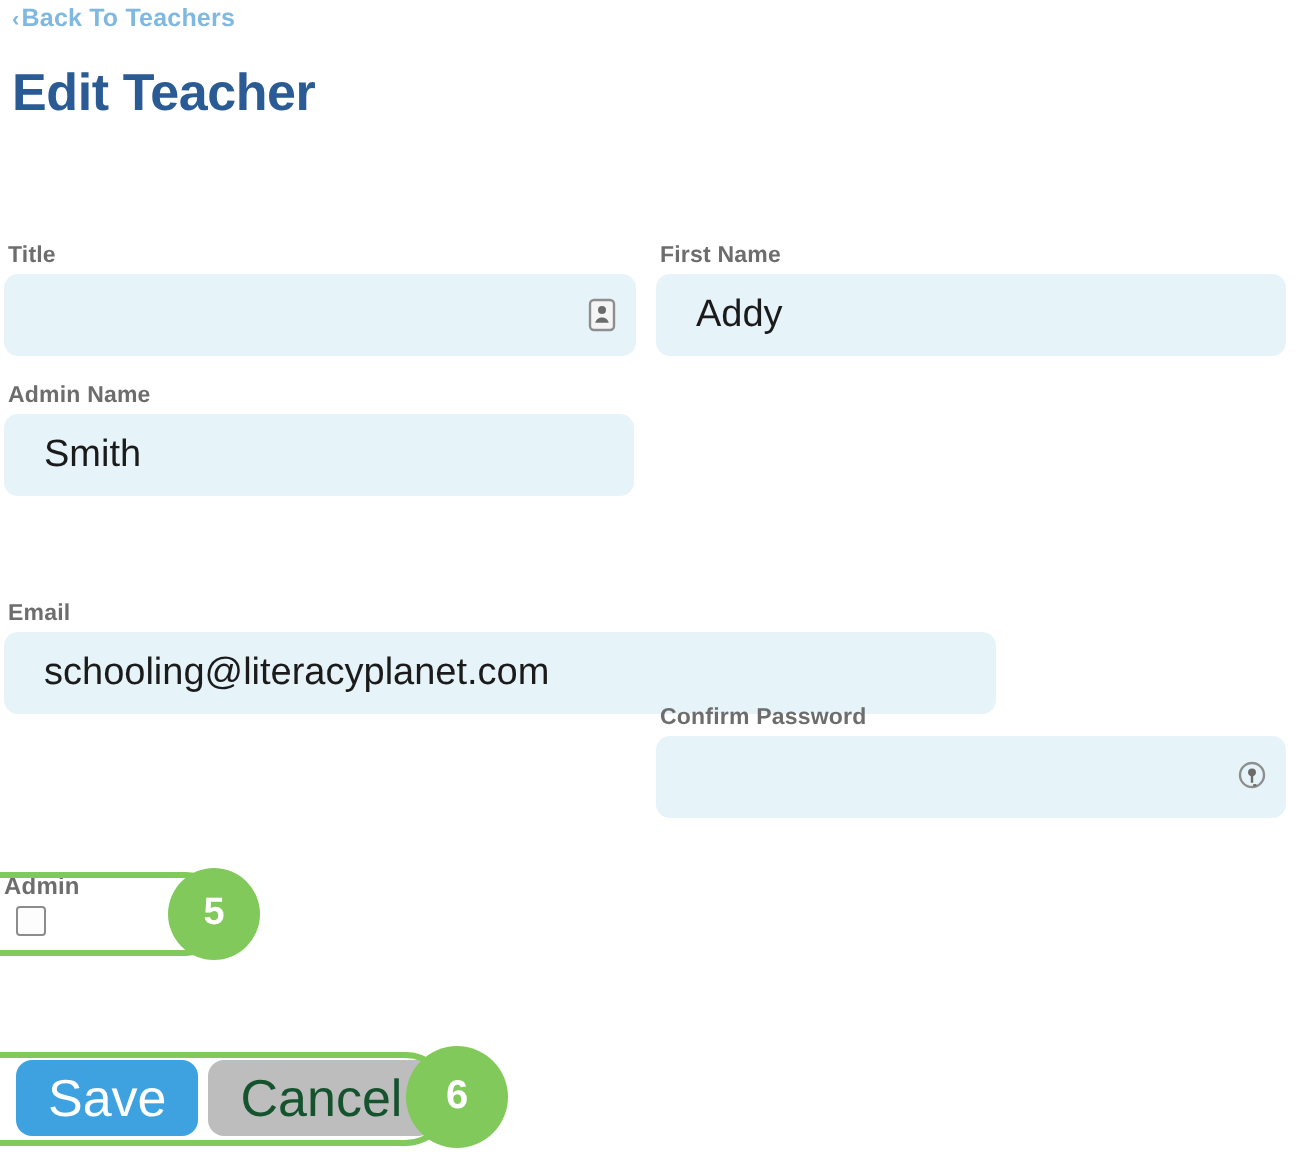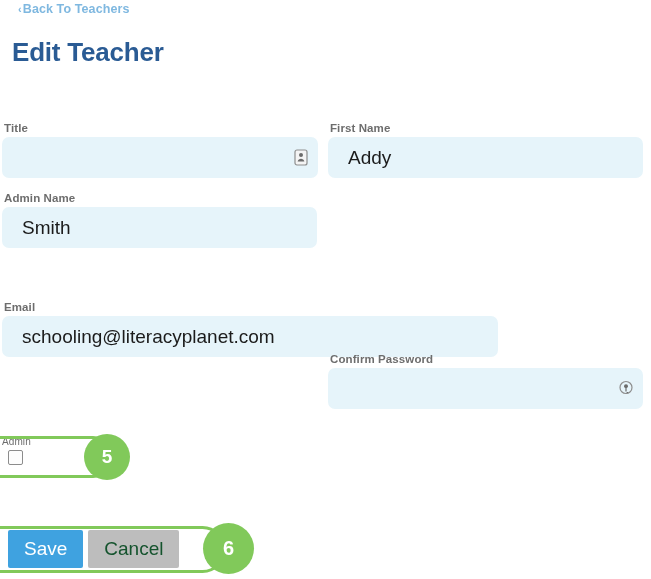--- a/index.html
+++ b/index.html
@@ -11,40 +11,40 @@
     width: 651px;
     height: 579px;
     position: relative;
     font-family: "Liberation Sans", sans-serif;
     overflow: hidden;
   }
 
   
   .back-link {
     position: absolute;
-    left: 18px;
+    left: 6px;
     top: 2px;
     font-size: 12.5px;
     font-weight: bold;
     color: #7fb8e0;
     letter-spacing: .1px;
     white-space: nowrap;
     text-decoration: none;
     cursor: pointer;
   }
   .back-chevron {
     font-size: 11px;
     margin-right: 1px;
     color: #7fb8e0;
   }
   .page-title {
     position: absolute;
     left: 2px;
     top: 27px;
-    margin: 10px;
+    margin: 4px;
     font-size: 26px;
     font-weight: bold;
     color: #2a5b94;
     letter-spacing: -0.2px;
     white-space: nowrap;
   }
 
   
   .form {
     position: absolute;
@@ -96,22 +96,22 @@
   }
 
   
   .admin-block {
     position: absolute;
     left: 2px;
     top: 436px;
   }
   .admin-label {
     display: block;
-    font-size: 10px;
-    font-weight: normal;
+    font-size: 12px;
+    font-weight: bold;
     color: #6d6d6d;
     margin: 0 0 3px 0;
     letter-spacing: .1px;
   }
   .admin-checkbox {
     -webkit-appearance: none;
     appearance: none;
     box-sizing: border-box;
     width: 15px;
     height: 15px;
@@ -127,23 +127,23 @@
   .button-row {
     position: absolute;
     left: 8px;
     top: 530px;
     display: flex;
     gap: 5px;
     align-items: flex-start;
   }
   .btn {
     border: none;
-    border-radius: 2px;
-    font-family: "Liberation Sans", sans-serif;
-    font-size: 19px;
+    border-radius: 8px;
+    font-family: "Liberation Sans", sans-serif;
+    font-size: 26px;
     color: #ffffff;
     padding: 0 16px;
     height: 38px;
     line-height: 38px;
     cursor: pointer;
   }
   .btn-save { background: #3fa2e0; }
   .btn-cancel { background: #bdbdbd; color: #14532d; }
 
   

